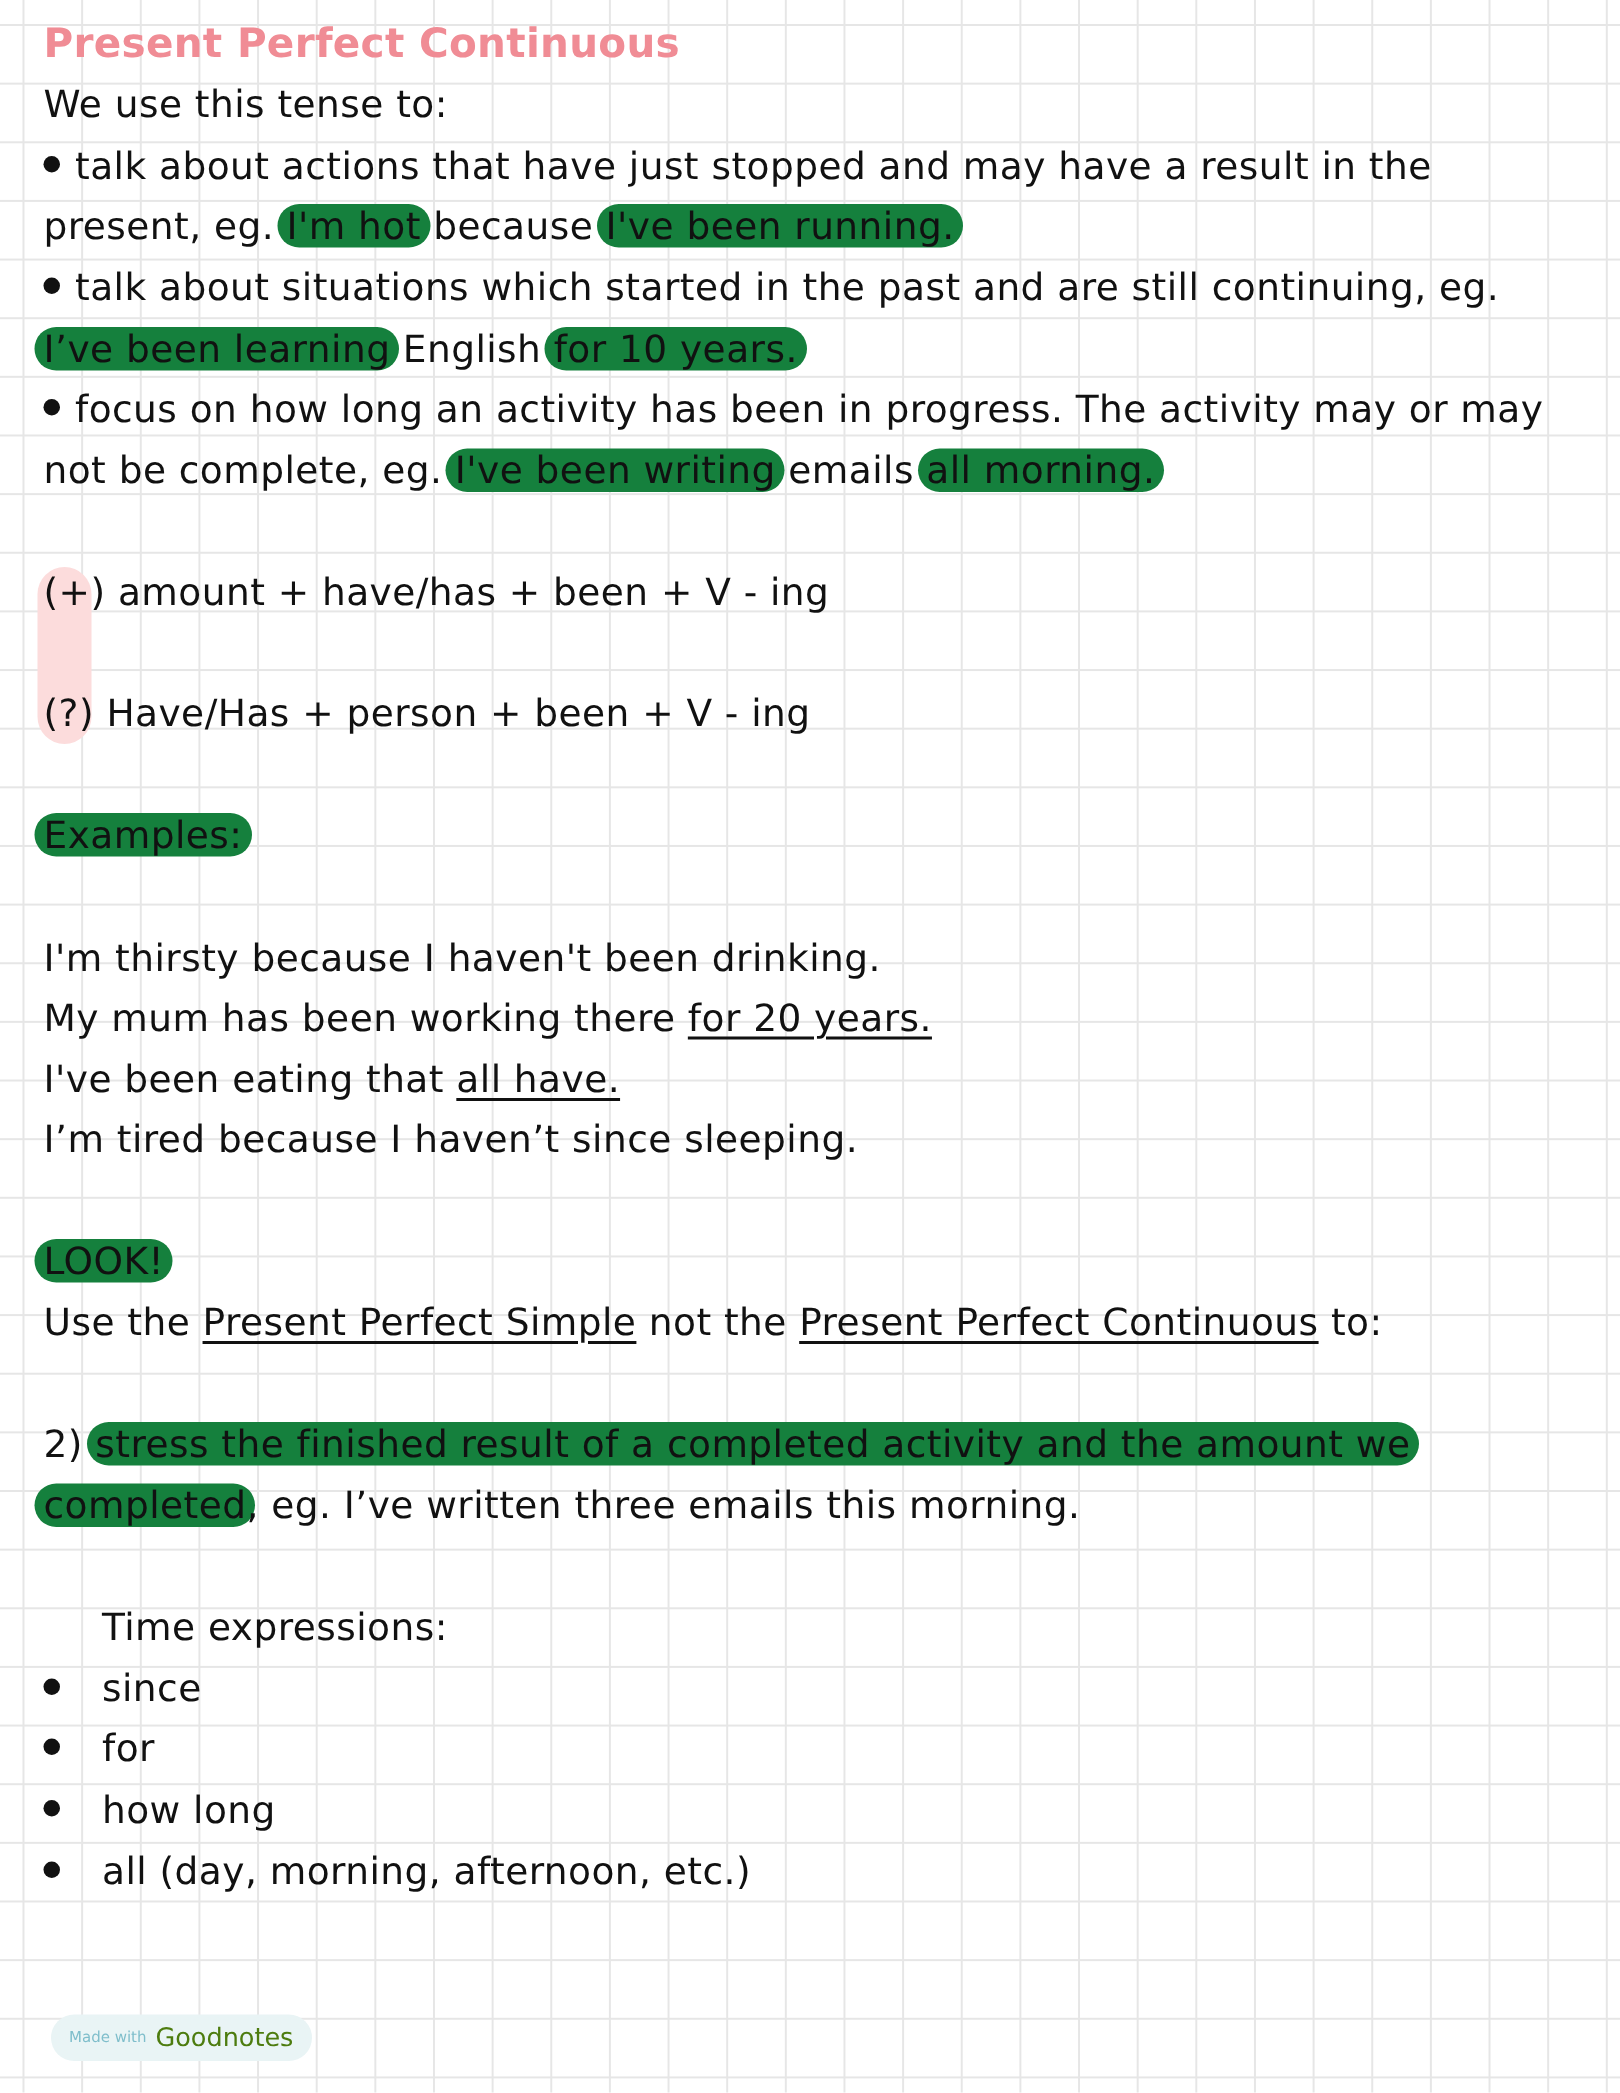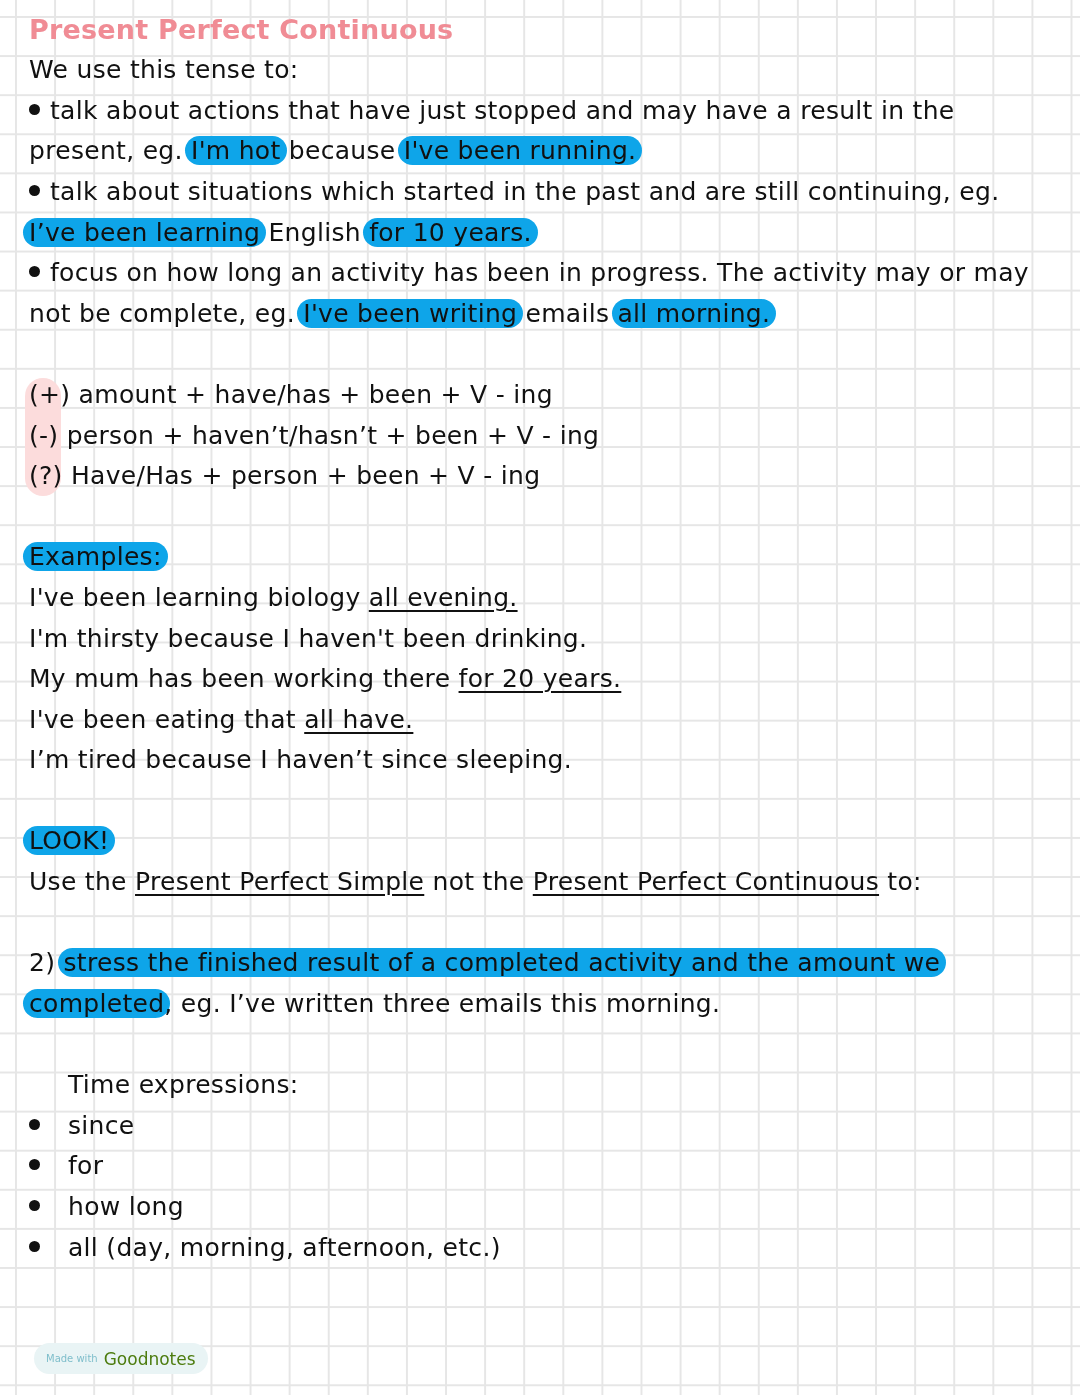--- a/index.html
+++ b/index.html
@@ -33,21 +33,21 @@
     white-space: nowrap;
     letter-spacing: 0.3px;
   }
   .title {
     color: #f08c95;
     font-weight: bold;
     font-size: 27px;
     letter-spacing: 0.2px;
   }
   .hl {
-    background: #0ea5e9;
+    background: #15803d;
     border-radius: 16px;
     padding: 0 6px;
     margin: 0 -6px;
   }
   .ul {
     text-decoration: underline;
     text-decoration-thickness: 1.5px;
     text-underline-offset: 4px;
   }
   .bullet-dot {
@@ -118,32 +118,26 @@
     <span class="bullet-dot"></span><span>focus on how long an activity has been in progress. The activity may or may</span>
   </div>
   <div class="line" style="top:297px;">
     <span>not be complete, eg. </span><span class="hl">I've been writing</span><span> emails </span><span class="hl">all morning.</span>
   </div>
 
   <div class="sign-highlight"></div>
   <div class="line" style="top:378px;">
     <span>(+)</span><span> amount + have/has + been + V - ing</span>
   </div>
-  <div class="line" style="top:419px;">
-    <span>(-)</span><span> person + haven’t/hasn’t + been + V - ing</span>
-  </div>
   <div class="line" style="top:459px;">
     <span>(?)</span><span> Have/Has + person + been + V - ing</span>
   </div>
 
   <div class="line" style="top:540px;">
     <span class="hl">Examples:</span>
-  </div>
-  <div class="line" style="top:581px;">
-    <span>I've been learning biology </span><span class="ul">all evening.</span>
   </div>
   <div class="line" style="top:622px;">
     <span>I'm thirsty because I haven't been drinking.</span>
   </div>
   <div class="line" style="top:662px;">
     <span>My mum has been working there </span><span class="ul">for 20 years.</span>
   </div>
   <div class="line" style="top:703px;">
     <span>I've been eating that </span><span class="ul">all have.</span>
   </div>

